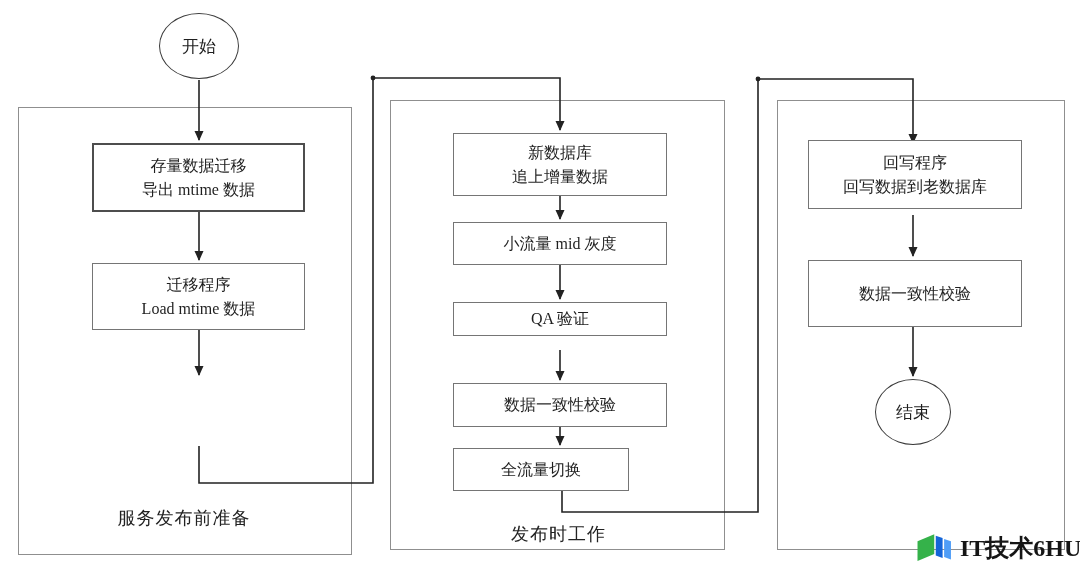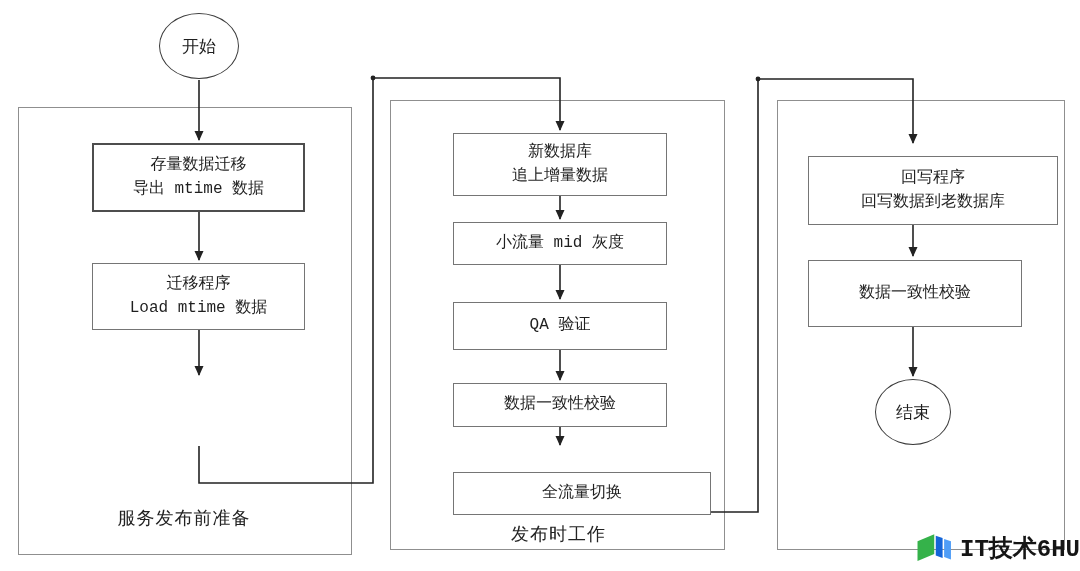--- a/index.html
+++ b/index.html
@@ -1,18 +1,18 @@
 <!DOCTYPE html>
 <html><head>
 <meta charset="utf-8">
 <style>
   html,body{margin:0;padding:0;background:#ffffff;}
   .canvas{
     position:relative;width:1080px;height:571px;background:#ffffff;overflow:hidden;
-    font-family:Liberation Mono, monospace;color:#222222;
+    font-family:Liberation Serif, serif;color:#222222;
   }
   .container{
     position:absolute;border:1px solid #8f8f8f;background:transparent;z-index:1;
   }
   .connectors{position:absolute;left:0;top:0;z-index:2;}
   .node{
     position:absolute;background:#ffffff;border:1px solid #757575;z-index:3;
     display:flex;flex-direction:column;align-items:center;justify-content:center;
     font-size:16px;line-height:1.45;text-align:center;color:#1f1f1f;box-sizing:border-box;
   }
@@ -78,32 +78,32 @@
   </div>
   <div class="col-label" style="left:18px;top:506px;width:332px">服务发布前准备</div>
 
   <div class="node" style="left:453px;top:222px;width:214px;height:43px">
     <span>小流量 mid 灰度</span>
   </div>
   <div class="node" style="left:453px;top:133px;width:214px;height:63px">
     <span>新数据库</span>
     <span>追上增量数据</span>
   </div>
-  <div class="node" style="left:453px;top:302px;width:214px;height:48px">
+  <div class="node" style="left:453px;top:302px;width:214px;height:34px">
     <span>QA 验证</span>
   </div>
   <div class="node" style="left:453px;top:383px;width:214px;height:44px">
     <span>数据一致性校验</span>
   </div>
-  <div class="node" style="left:453px;top:472px;width:258px;height:43px">
+  <div class="node" style="left:453px;top:448px;width:176px;height:43px">
     <span>全流量切换</span>
   </div>
   <div class="col-label" style="left:374px;top:522px;width:369px">发布时工作</div>
 
-  <div class="node" style="left:808px;top:156px;width:250px;height:69px">
+  <div class="node" style="left:808px;top:140px;width:214px;height:69px">
     <span>回写程序</span>
     <span>回写数据到老数据库</span>
   </div>
   <div class="node" style="left:808px;top:260px;width:214px;height:67px">
     <span>数据一致性校验</span>
   </div>
   <div class="terminal" style="left:875px;top:379px;width:76px;height:66px">
     <span>结束</span>
   </div>
 

